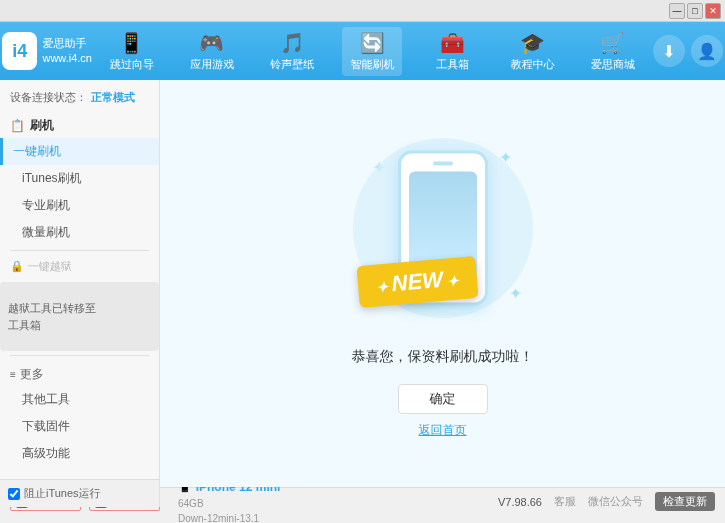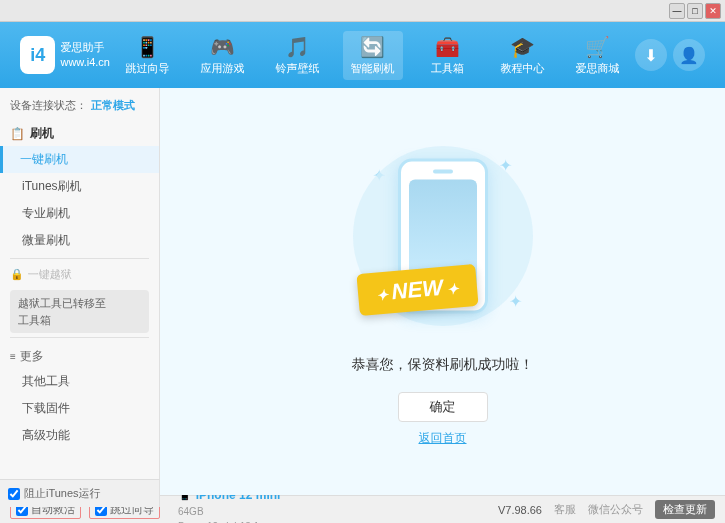--- a/index.html
+++ b/index.html
@@ -24,25 +24,25 @@
       cursor: pointer;
       border: 1px solid #aaa;
       background: #ddd;
     }
     .title-bar-btn.close { background: #e06060; color: white; }
     .title-bar-btn.min { background: #ddd; }
     .title-bar-btn.max { background: #ddd; }
 
     
     .header {
-      height: 66px;
+      height: 58px;
       background: linear-gradient(180deg, #4eb8f0 0%, #2ea6e8 100%);
       display: flex;
       align-items: center;
-      padding: 0 20px;
+      padding: 0 2px;
     }
     .logo {
       display: flex;
       align-items: center;
       width: 90px;
       flex-shrink: 0;
     }
     .logo-icon {
       width: 38px; height: 38px;
       background: #fff;
@@ -143,38 +143,38 @@
     .sidebar-item {
       padding: 5px 14px 5px 22px;
       font-size: 12px;
       color: #555;
       cursor: pointer;
     }
     .sidebar-item.active {
       background: #e8f4fd;
       color: #2ea6e8;
       border-left: 3px solid #2ea6e8;
-      padding-left: 17px;
+      padding-left: 10px;
     }
     .sidebar-divider {
       height: 1px;
       background: #e0e0e0;
       margin: 4px 10px;
     }
     .sidebar-disabled {
       padding: 4px 10px;
       font-size: 11px;
       color: #bbb;
       display: flex;
       align-items: center;
       gap: 4px;
     }
     .jailbreak-notice {
-      margin: 4px 10px;
-      padding: 5px 8px;
+      margin: 4px 0;
+      padding: 18px 8px;
       background: #e8e8e8;
       border-radius: 4px;
       font-size: 11px;
       color: #666;
       line-height: 1.5;
     }
     .sidebar-more-header {
       display: flex;
       align-items: center;
       padding: 6px 10px 3px;

